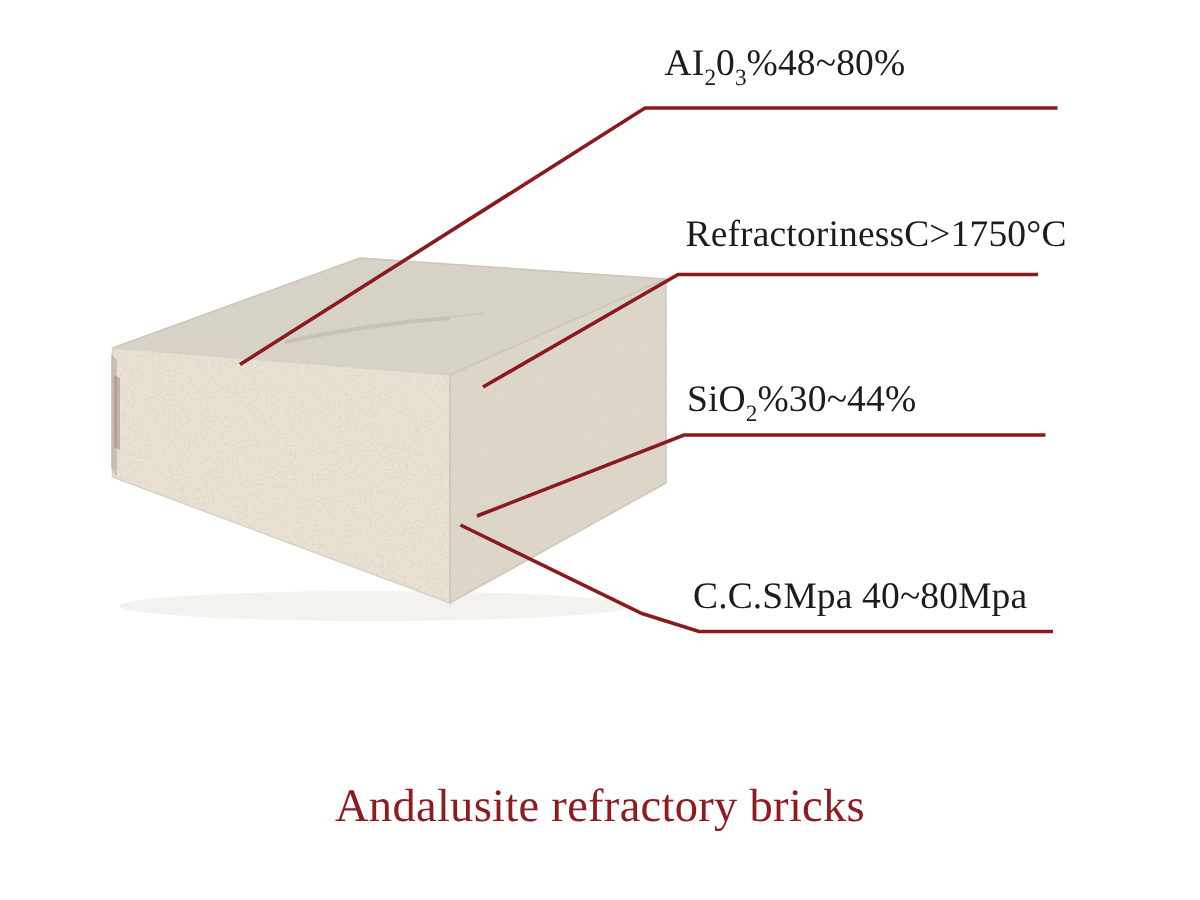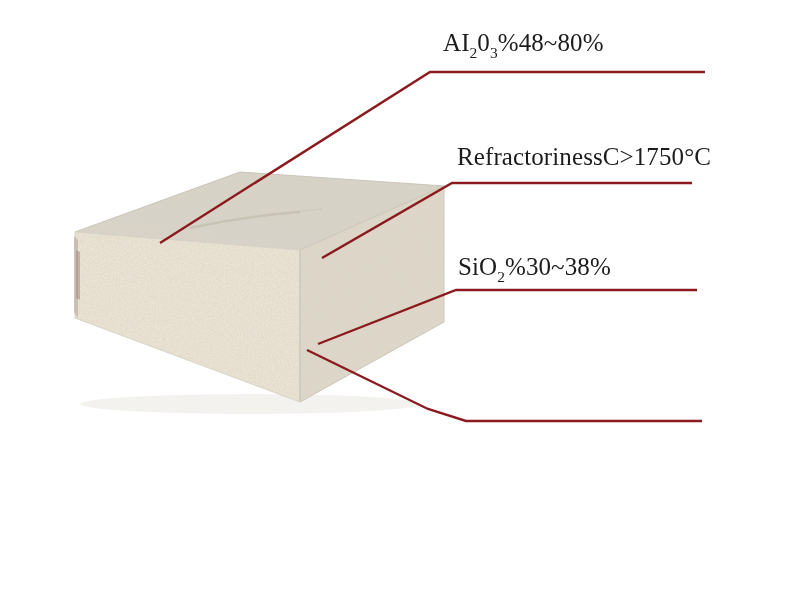--- a/index.html
+++ b/index.html
@@ -161,17 +161,19 @@
       <polyline points="322,258 452,183 692,183"></polyline>
       <polyline points="318,344 456,290 697,290"></polyline>
       <polyline points="307,350 428,409 466,421 702,421"></polyline>
     </g>
   </svg>
 
   <div class="callout" id="callout-0"><span>AI</span><sub>2</sub><span>0</span><sub>3</sub><span>%48~80%</span></div>
 
   <div class="callout" id="callout-1"><span>RefractorinessC&gt;1750°C</span></div>
 
-  <div class="callout" id="callout-2"><span>SiO</span><sub>2</sub><span>%30~38%</span></div>
+  <div class="callout" id="callout-2"><span>SiO</span><sub>2</sub><span>%30~44%</span></div>
 
+  <div class="callout" id="callout-3"><span>C.C.SMpa 40~80Mpa</span></div>
 
+  <div id="caption">Andalusite refractory bricks</div>
 
 </div>
 
 </body></html>

